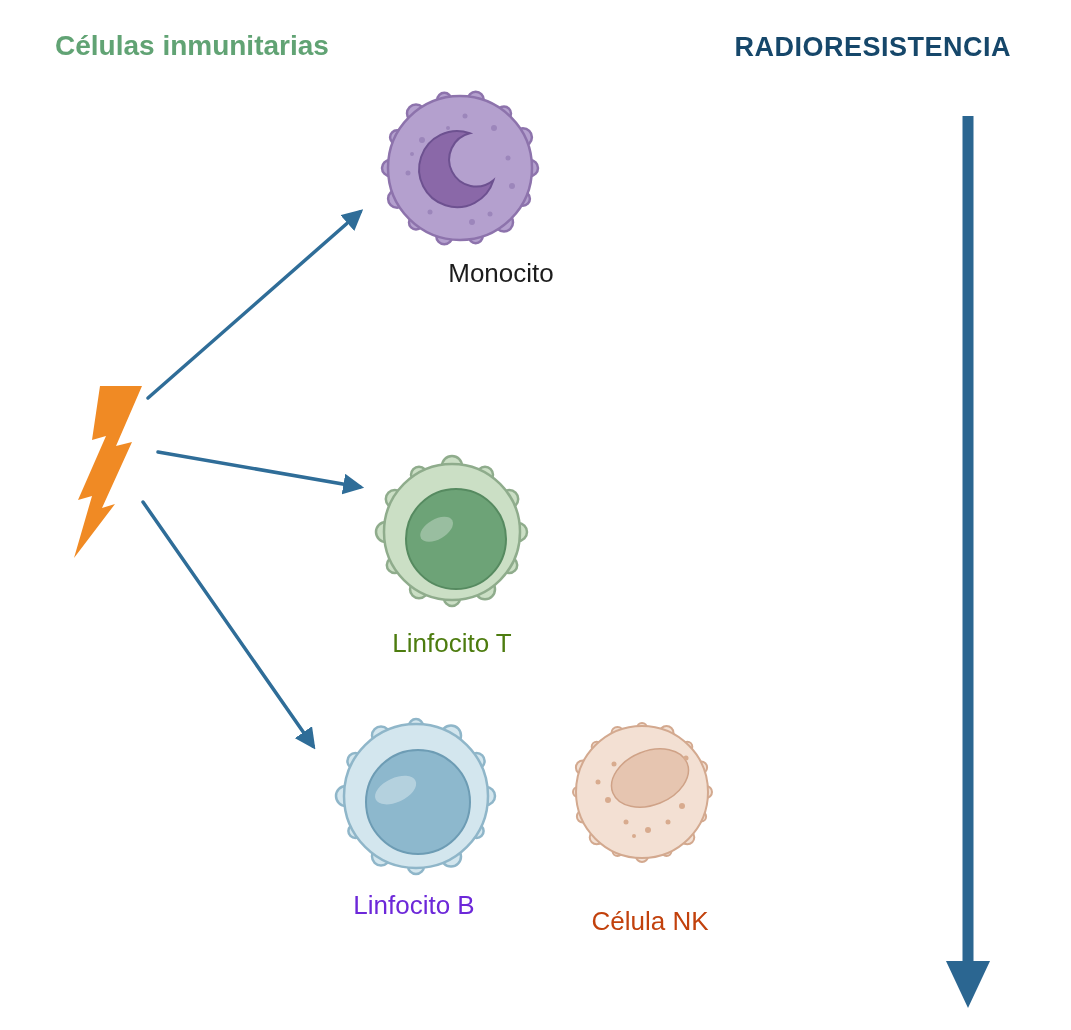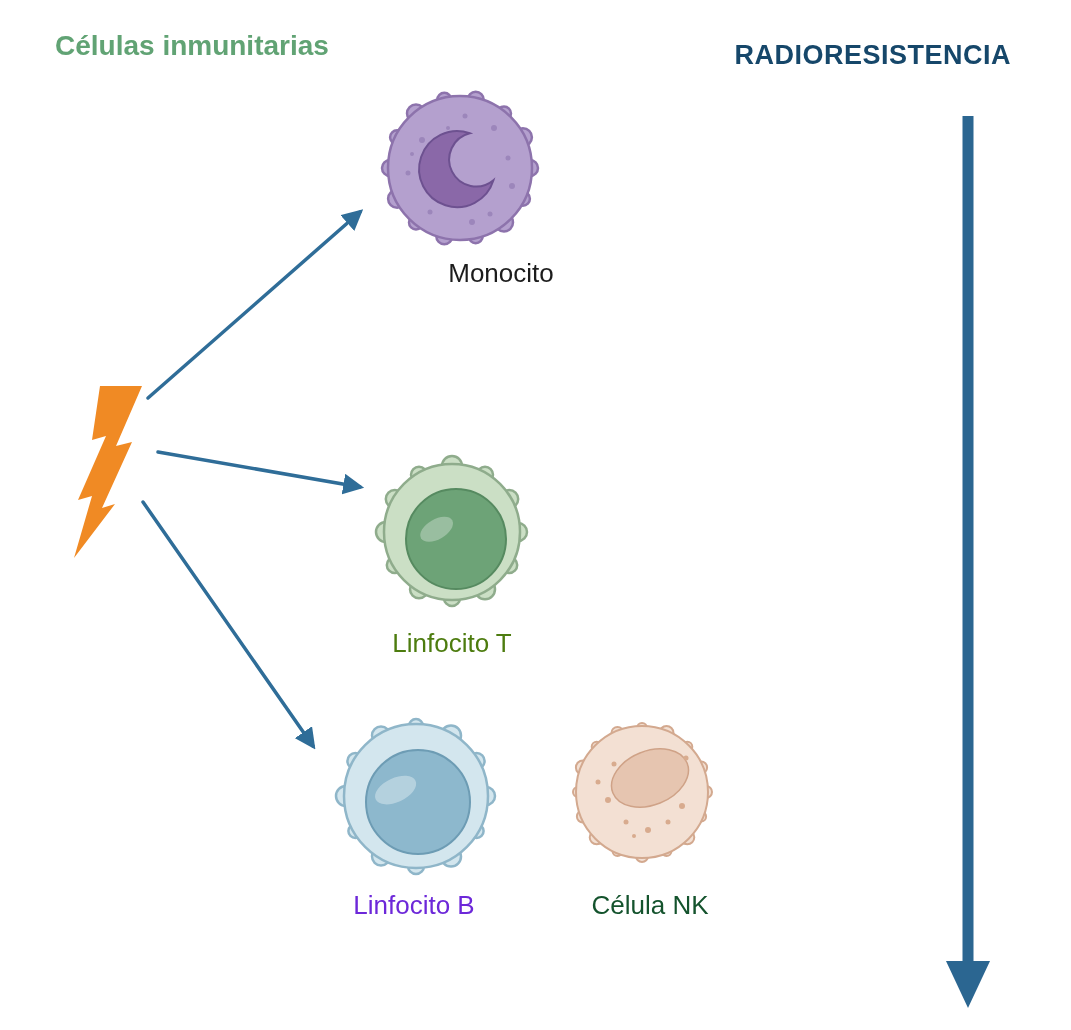--- a/index.html
+++ b/index.html
@@ -14,21 +14,21 @@
     text-align: right;
   }
   .gfx-layer { position: absolute; left: 0; top: 0; width: 1071px; height: 1030px; }
   .title {
     position: absolute;
     font-weight: bold;
     font-size: 28px;
     white-space: nowrap;
   }
   .title-left { left: 55px; top: 30px; }
-  .title-right { right: 60px; top: 40px; font-size: 27px; letter-spacing: 0.5px; }
+  .title-right { right: 60px; top: 32px; font-size: 27px; letter-spacing: 0.5px; }
   .cell-label {
     position: absolute;
     font-size: 26px;
     transform: translateX(-50%);
     white-space: nowrap;
   }
   .label-monocito   { left: 457px; top: 258px; margin-left: 44px; }
   .label-linfocito-t{ left: 452px; top: 628px; }
   .label-linfocito-b{ left: 414px; top: 890px; }
   .label-celula-nk  { left: 650px; top: 890px; }
@@ -164,15 +164,15 @@
   <div class="title title-left" style="color: rgb(97, 163, 116);">Células inmunitarias</div>
 
   <div class="title title-right" style="color: rgb(22, 71, 106);">RADIORESISTENCIA</div>
 
   <div class="cell-label label-monocito" style="color: rgb(28, 28, 28);">Monocito</div>
 
   <div class="cell-label label-linfocito-t" style="color: #4d7c0f;">Linfocito T</div>
 
   <div class="cell-label label-linfocito-b" style="color: #6d28d9;">Linfocito B</div>
 
-  <div class="cell-label label-celula-nk" style="color: #14532d;">Célula NK</div>
+  <div class="cell-label label-celula-nk" style="color: #c2410c; margin-top: 16px;">Célula NK</div>
 
 </div>
 
 </body></html>

